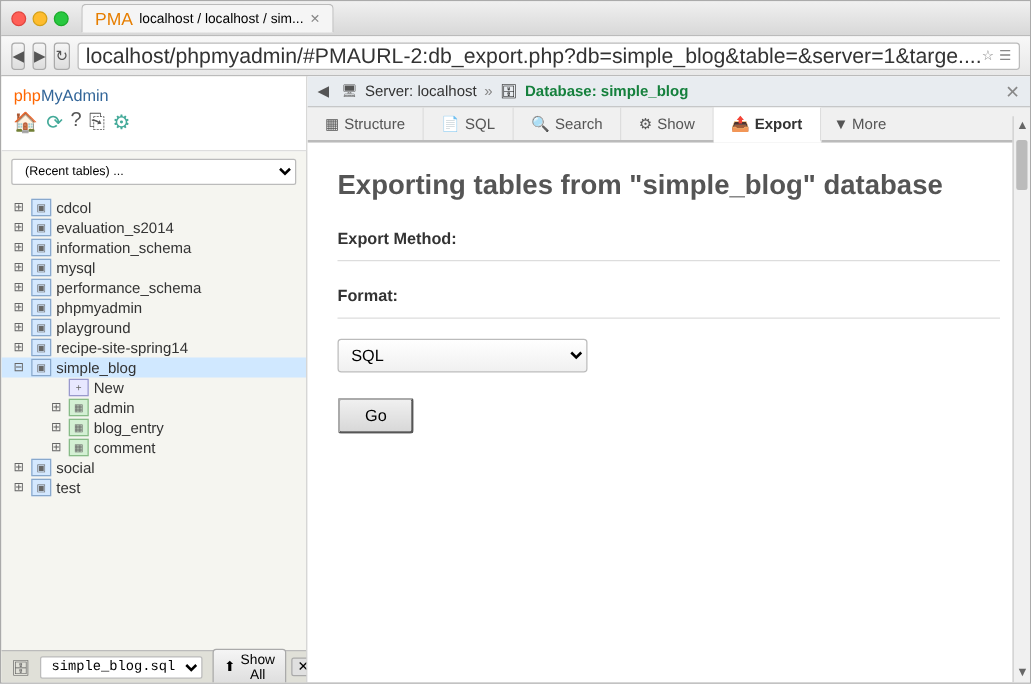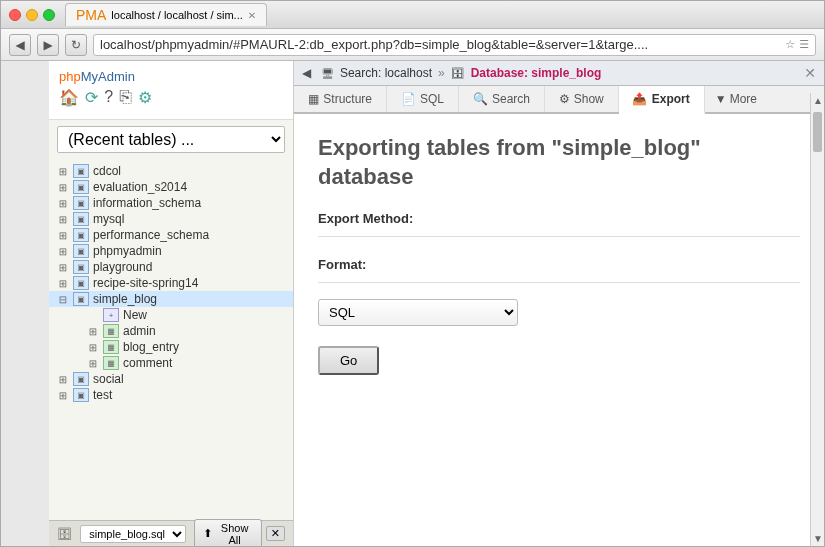--- a/index.html
+++ b/index.html
@@ -15,70 +15,70 @@
     .tl-yellow { background: #febc2e; border: 1px solid #d4a017; }
     .tl-green { background: #28c840; border: 1px solid #1aab29; }
     .tab-bar { display: flex; align-items: center; flex: 1; }
     .tab { background: #f5f5f5; border: 1px solid #bbb; border-bottom: none; border-radius: 4px 4px 0 0; padding: 3px 10px; font-size: 11px; display: flex; align-items: center; gap: 5px; }
     .tab-favicon { font-size: 14px; color: #e67e00; }
     .tab-close { font-size: 10px; color: #888; cursor: pointer; }
 
     .nav-bar { background: linear-gradient(to bottom, #f8f8f8, #e8e8e8); height: 32px; display: flex; align-items: center; padding: 0 8px; border-bottom: 1px solid #bbb; gap: 6px; }
     .nav-btn { background: linear-gradient(to bottom, #f5f5f5, #ddd); border: 1px solid #aaa; border-radius: 3px; width: 22px; height: 22px; display: flex; align-items: center; justify-content: center; cursor: pointer; font-size: 12px; color: #555; }
     .url-bar { flex: 1; background: white; border: 1px solid #bbb; border-radius: 3px; height: 22px; padding: 0 6px; font-size: 11px; display: flex; align-items: center; }
-    .url-text { flex: 1; font-size: 13px; color: #333; overflow: hidden; white-space: nowrap; text-overflow: ellipsis; }
+    .url-text { flex: 1; font-size: 17px; color: #333; overflow: hidden; white-space: nowrap; text-overflow: ellipsis; }
     .url-icons { display: flex; gap: 4px; }
     .url-icon { color: #888; font-size: 11px; }
 
-    .content-area { display: flex; flex: 1; overflow: hidden; padding-left: 48px; }
+    .content-area { display: flex; flex: 1; overflow: hidden; }
 
     
     .sidebar { width: 245px; background: #f5f5f0; border-right: 1px solid #ccc; display: flex; flex-direction: column; overflow: hidden; }
     .pma-logo { padding: 8px 10px; background: #fff; border-bottom: 1px solid #ddd; }
     .pma-php { color: #f60; }
     .pma-my { color: #369; }
     .pma-admin { color: #369; }
     .pma-icons { display: flex; gap: 6px; padding: 4px 0; }
     .pma-icon { font-size: 16px; color: #555; cursor: pointer; }
     .pma-icon.home { color: #e67e00; }
     .pma-icon.green { color: #4a9; }
 
     .recent-tables { margin: 6px 8px; }
-    .recent-select { width: 100%; padding: 3px 6px; border: 1px solid #bbb; background: white; font-size: 16px; border-radius: 2px; cursor: pointer; }
+    .recent-select { width: 100%; padding: 3px 6px; border: 1px solid #bbb; background: white; font-size: 10px; border-radius: 2px; cursor: pointer; }
 
     .db-tree { flex: 1; overflow-y: auto; padding: 4px 0; }
     .tree-item { display: flex; align-items: center; padding: 1px 6px; cursor: pointer; font-size: 12px; color: #333; }
     .tree-item.selected { background: #d0e8ff; }
     .tree-expander { width: 16px; text-align: center; color: #666; font-size: 10px; margin-right: 2px; }
     .tree-icon { width: 16px; height: 14px; background: #eee; border: 1px solid #ccc; display: inline-flex; align-items: center; justify-content: center; margin-right: 4px; font-size: 8px; color: #666; }
     .tree-icon.db { background: #d4e8ff; border-color: #88a8cc; }
     .tree-icon.table { background: #d4f0d4; border-color: #88bb88; }
     .tree-icon.new { background: #e8e8ff; border-color: #9999cc; }
     .tree-label { font-size: 12px; }
 
     .child-item { padding-left: 36px; }
 
     
     .bottom-bar { height: 26px; background: #e0e0d8; border-top: 1px solid #bbb; display: flex; align-items: center; padding: 0 8px; gap: 8px; }
     .bottom-db-icon { font-size: 12px; color: #555; }
-    .bottom-select { font-size: 11px; background: white; border: 1px solid #bbb; padding: 1px 4px; border-radius: 2px; }
+    .bottom-select { font-size: 11px; background: white; border: 1px solid #bbb; padding: 1px 4px; border-radius: 2px; font-family: Liberation Mono, monospace; }
     .bottom-right { margin-left: auto; display: flex; align-items: center; gap: 4px; }
     .show-all-btn { background: linear-gradient(to bottom, #f5f5f5, #ddd); border: 1px solid #aaa; border-radius: 3px; padding: 2px 8px; font-size: 11px; cursor: pointer; display: flex; align-items: center; gap: 4px; }
     .bottom-close { background: #e0e0e0; border: 1px solid #aaa; border-radius: 2px; padding: 0 4px; cursor: pointer; font-size: 11px; }
 
     
     .main-content { flex: 1; background: white; display: flex; flex-direction: column; overflow: hidden; position: relative; }
 
     .main-header { background: #e8ecf0; border-bottom: 1px solid #bbb; padding: 4px 8px; display: flex; align-items: center; gap: 6px; font-size: 12px; }
     .main-header-back { color: #555; cursor: pointer; margin-right: 4px; }
     .breadcrumb-icon { font-size: 10px; color: #555; }
     .breadcrumb-text { color: #333; }
     .breadcrumb-sep { color: #888; }
     .breadcrumb-db-icon { font-size: 11px; }
-    .breadcrumb-db { color: #be185d; font-weight: bold; text-align: center; }
+    .breadcrumb-db { color: #15803d; font-weight: bold; text-align: center; }
     .main-header-close { margin-left: auto; color: #888; cursor: pointer; font-size: 14px; }
 
     .tab-nav { display: flex; background: #f0f0f0; border-bottom: 2px solid #bbb; }
     .tab-nav-item { display: flex; align-items: center; gap: 4px; padding: 6px 14px; font-size: 12px; cursor: pointer; border-right: 1px solid #ddd; color: #555; text-decoration: none; }
     .tab-nav-item.active { background: white; border-bottom: 2px solid white; margin-bottom: -2px; color: #333; font-weight: bold; }
     .tab-nav-icon { font-size: 12px; }
     .tab-nav-more { display: flex; align-items: center; gap: 3px; padding: 6px 10px; cursor: pointer; color: #555; font-size: 12px; }
 
     .main-body { flex: 1; overflow-y: auto; padding: 20px 24px; }
     .page-title { font-size: 22px; color: #555; margin-bottom: 20px; line-height: 1.3; }
@@ -262,21 +262,21 @@
           <span class="bottom-close">✕</span>
         </div>
       </div>
     </div>
 
     <div class="main-content">
 
       <div class="main-header">
         <span class="main-header-back">◀</span>
         <span class="breadcrumb-icon">🖥</span>
-        <span class="breadcrumb-text">Search: localhost</span>
+        <span class="breadcrumb-text">Server: localhost</span>
         <span class="breadcrumb-sep">»</span>
         <span class="breadcrumb-db-icon">🗄</span>
         <span class="breadcrumb-db">Database: simple_blog</span>
         <span class="main-header-close">✕</span>
       </div>
 
       <div class="tab-nav">
         <div class="tab-nav-item">
           <span class="tab-nav-icon">▦</span>
           <span>Structure</span>

